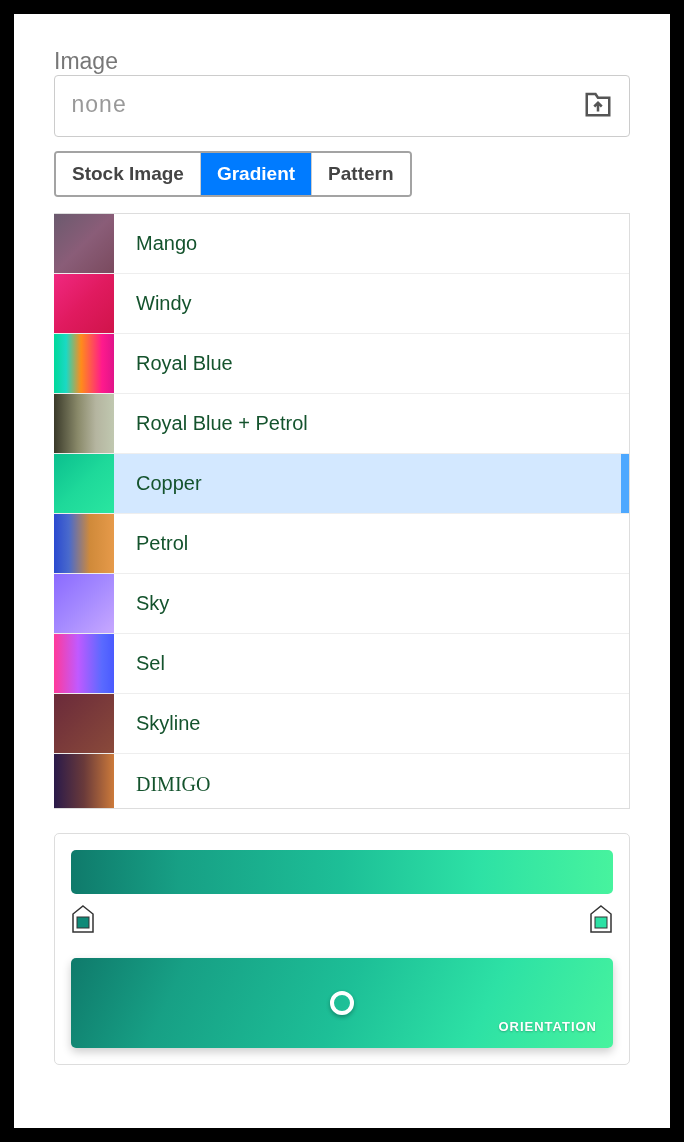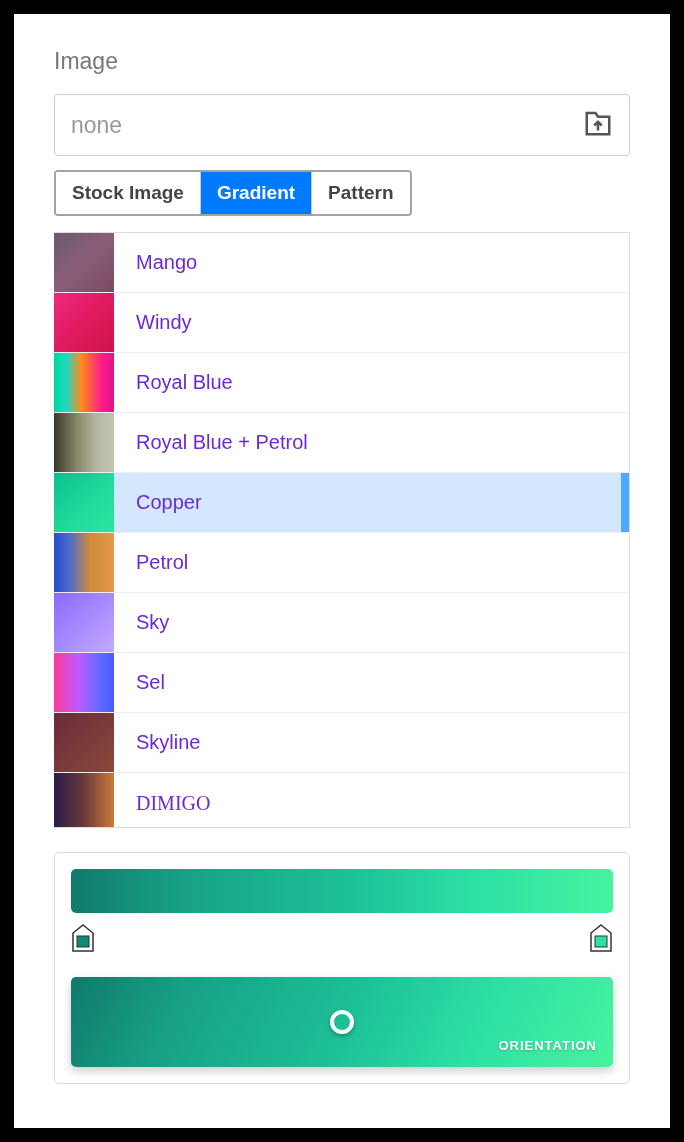--- a/index.html
+++ b/index.html
@@ -16,36 +16,37 @@
     }
     .panel {
       background: #fff;
       width: 100%;
       height: 100%;
       padding: 34px 40px;
     }
     .section-label {
       font-size: 23px;
       color: #777;
-      margin-bottom: 19px;
+      margin-bottom: 0;
     }
     .file-input {
       border: 1px solid #ccc;
       border-radius: 4px;
       height: 62px;
       display: flex;
       align-items: center;
       padding: 0 16px;
       margin-bottom: 14px;
       cursor: pointer;
     }
     .file-input-text {
       flex: 1;
       font-size: 23px;
       color: #999;
+      font-family: Liberation Mono, monospace;
     }
     .upload-icon {
       width: 30px;
       height: 30px;
       color: #555;
     }
     .tab-group {
       display: inline-flex;
       border: 2px solid #a3a3a3;
       border-radius: 4px;
@@ -99,21 +100,21 @@
       width: 8px;
       background: #4da8ff;
     }
     .swatch {
       width: 60px;
       height: 100%;
       flex-shrink: 0;
     }
     .gradient-label {
       font-size: 20px;
-      color: #6d28d9;
+      color: #14532d;
       padding-left: 22px;
     }
     .editor-panel {
       margin-top: 24px;
       border: 1px solid #ddd;
       border-radius: 5px;
       padding: 16px;
     }
     .gradient-bar {
       height: 44px;

